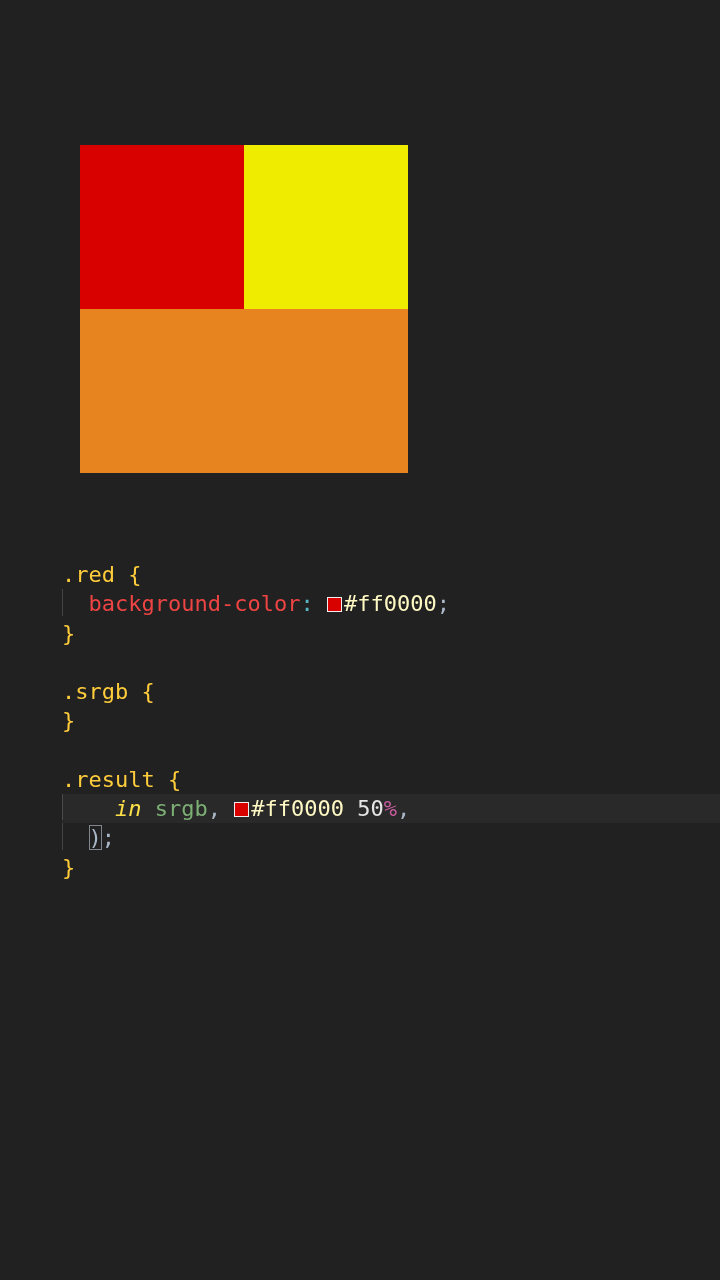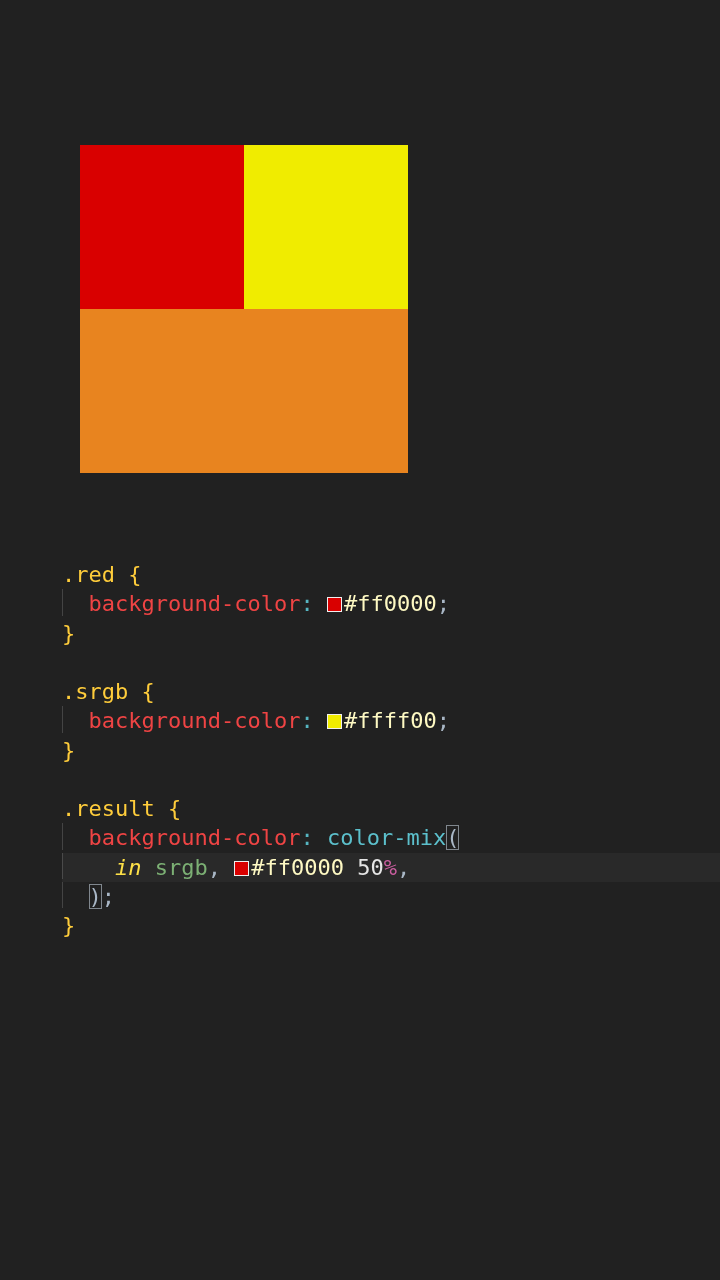--- a/index.html
+++ b/index.html
@@ -93,24 +93,22 @@
 
 <div class="code">
 
   <div class="line"><span class="tok-selector">.red</span> <span class="tok-brace">{</span></div>
   <div class="line"><span class="guide"></span>  <span class="tok-prop">background-color</span><span class="tok-colon">:</span> <span class="swatchbox" style="background:#d90000"></span><span class="tok-hex">#ff0000</span><span class="tok-punct">;</span></div>
   <div class="line"><span class="tok-brace">}</span></div>
 
   <div class="line">&nbsp;</div>
 
   <div class="line"><span class="tok-selector">.srgb</span> <span class="tok-brace">{</span></div>
-  <div class="line"><span class="guide"></span>  <span class="tok-prop">background-color</span><span class="tok-colon">:</span> <span class="swatchbox" style="background:#f0ec00"></span><span class="tok-hex">#ffff00</span><span class="tok-punct">;</span></div>
   <div class="line"><span class="tok-brace">}</span></div>
 
   <div class="line">&nbsp;</div>
 
   <div class="line"><span class="tok-selector">.result</span> <span class="tok-brace">{</span></div>
-  <div class="line"><span class="guide"></span>  <span class="tok-prop">background-color</span><span class="tok-colon">:</span> <span class="tok-func">color-mix</span><span class="tok-matchparen">(</span></div>
   <div class="line highlighted"><span class="guide"></span>    <span class="tok-keyword">in</span> <span class="tok-ident">srgb</span><span class="tok-punct">,</span> <span class="swatchbox" style="background:#d90000"></span><span class="tok-hex">#ff0000</span> <span class="tok-number">50</span><span class="tok-percent">%</span><span class="tok-punct">,</span></div>
   <div class="line"><span class="guide"></span>  <span class="tok-matchparen">)</span><span class="tok-punct">;</span></div>
   <div class="line"><span class="tok-brace">}</span></div>
 
 </div>
 
 </body></html>

